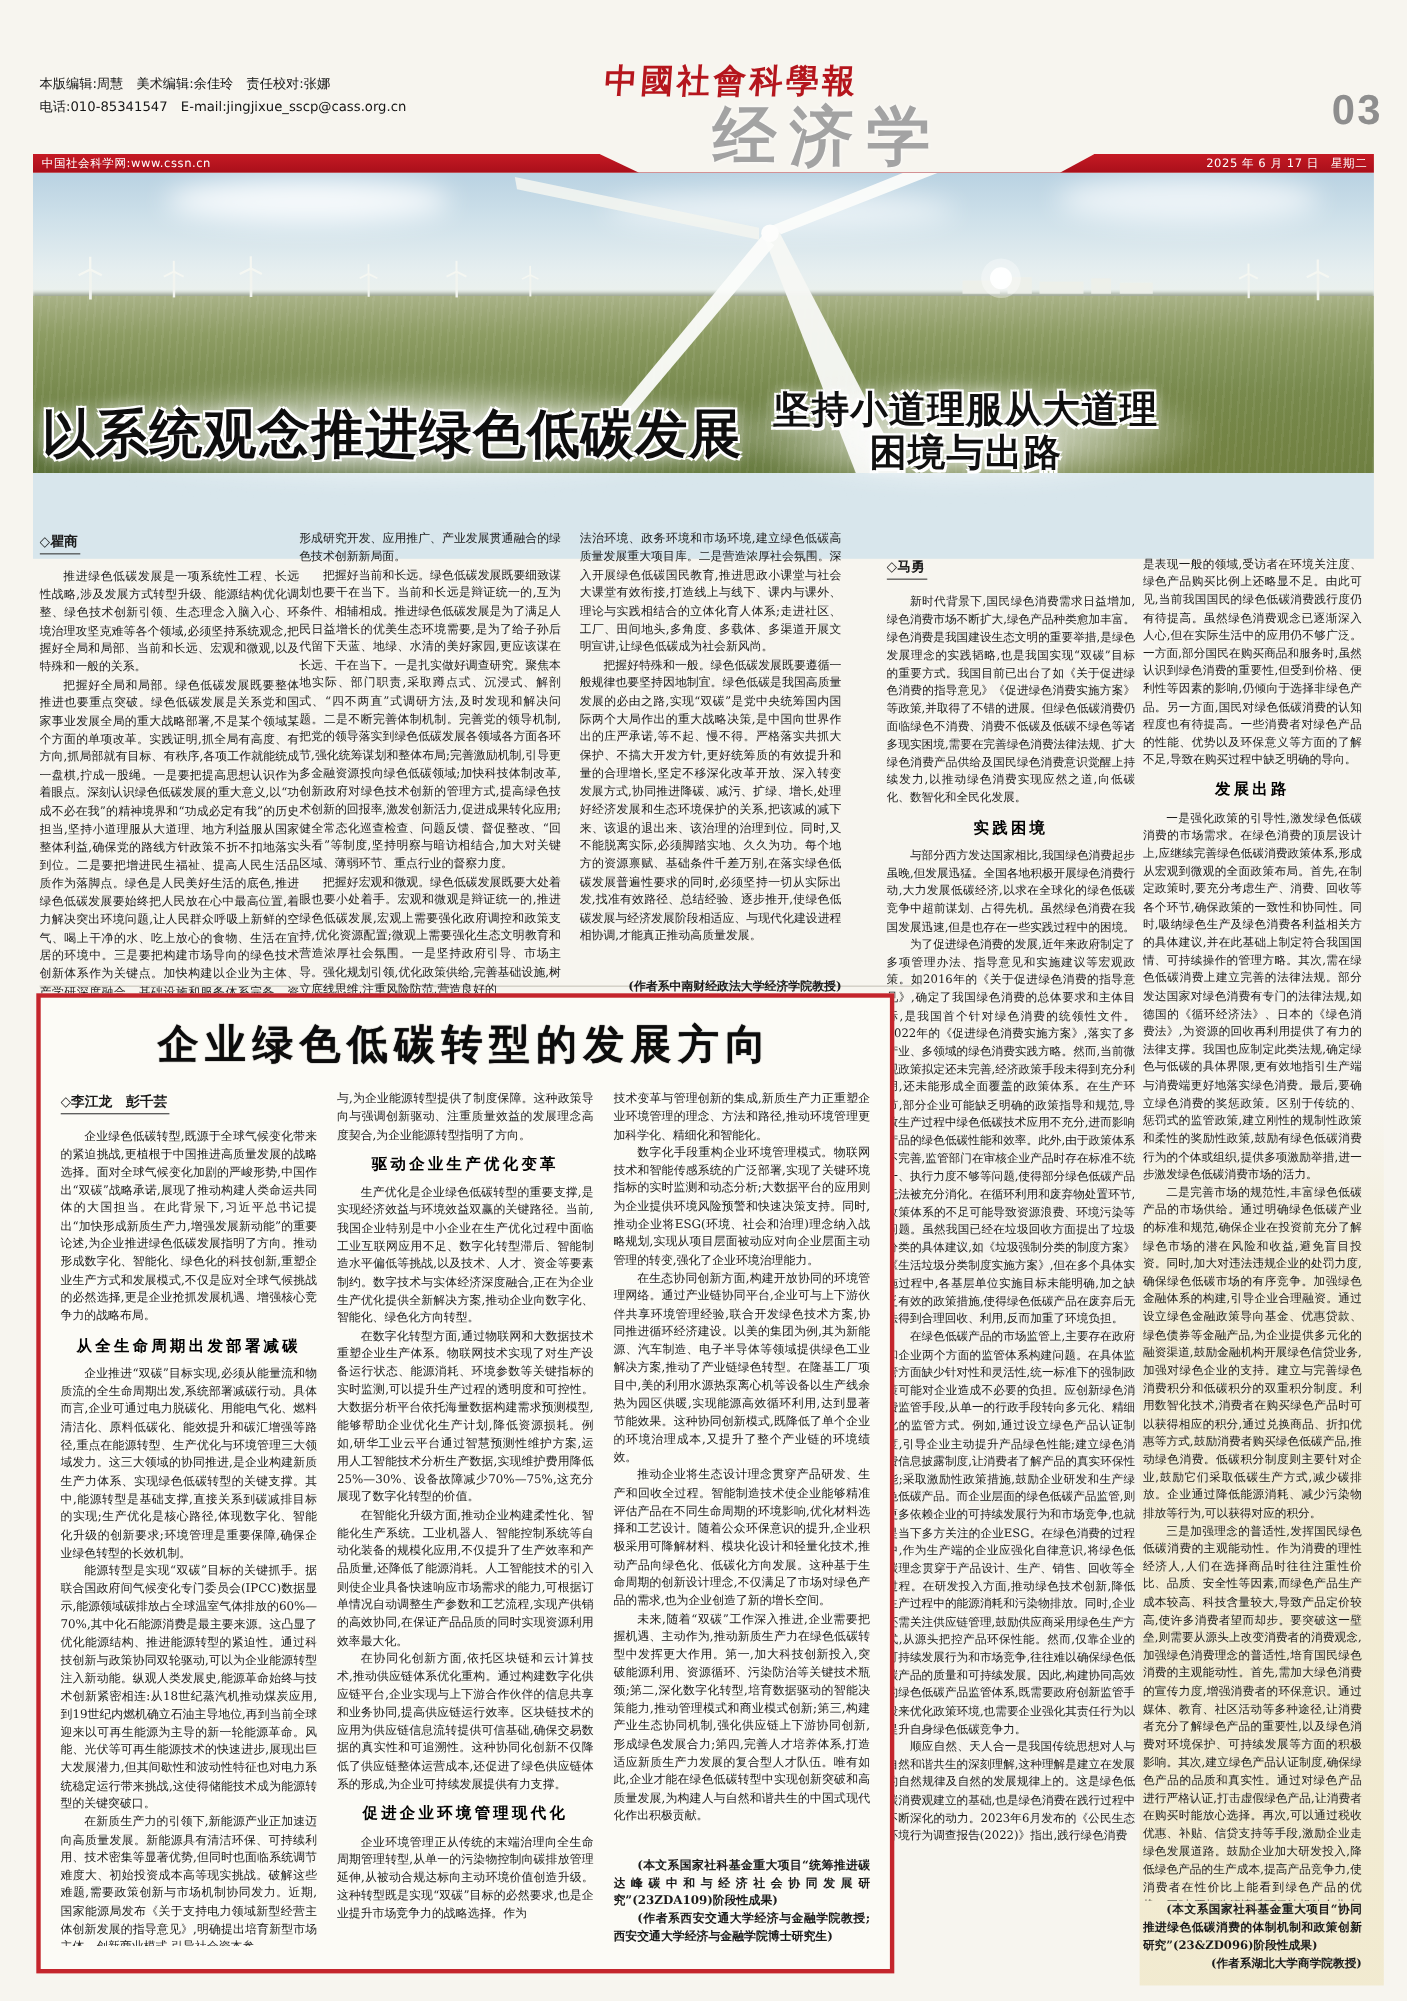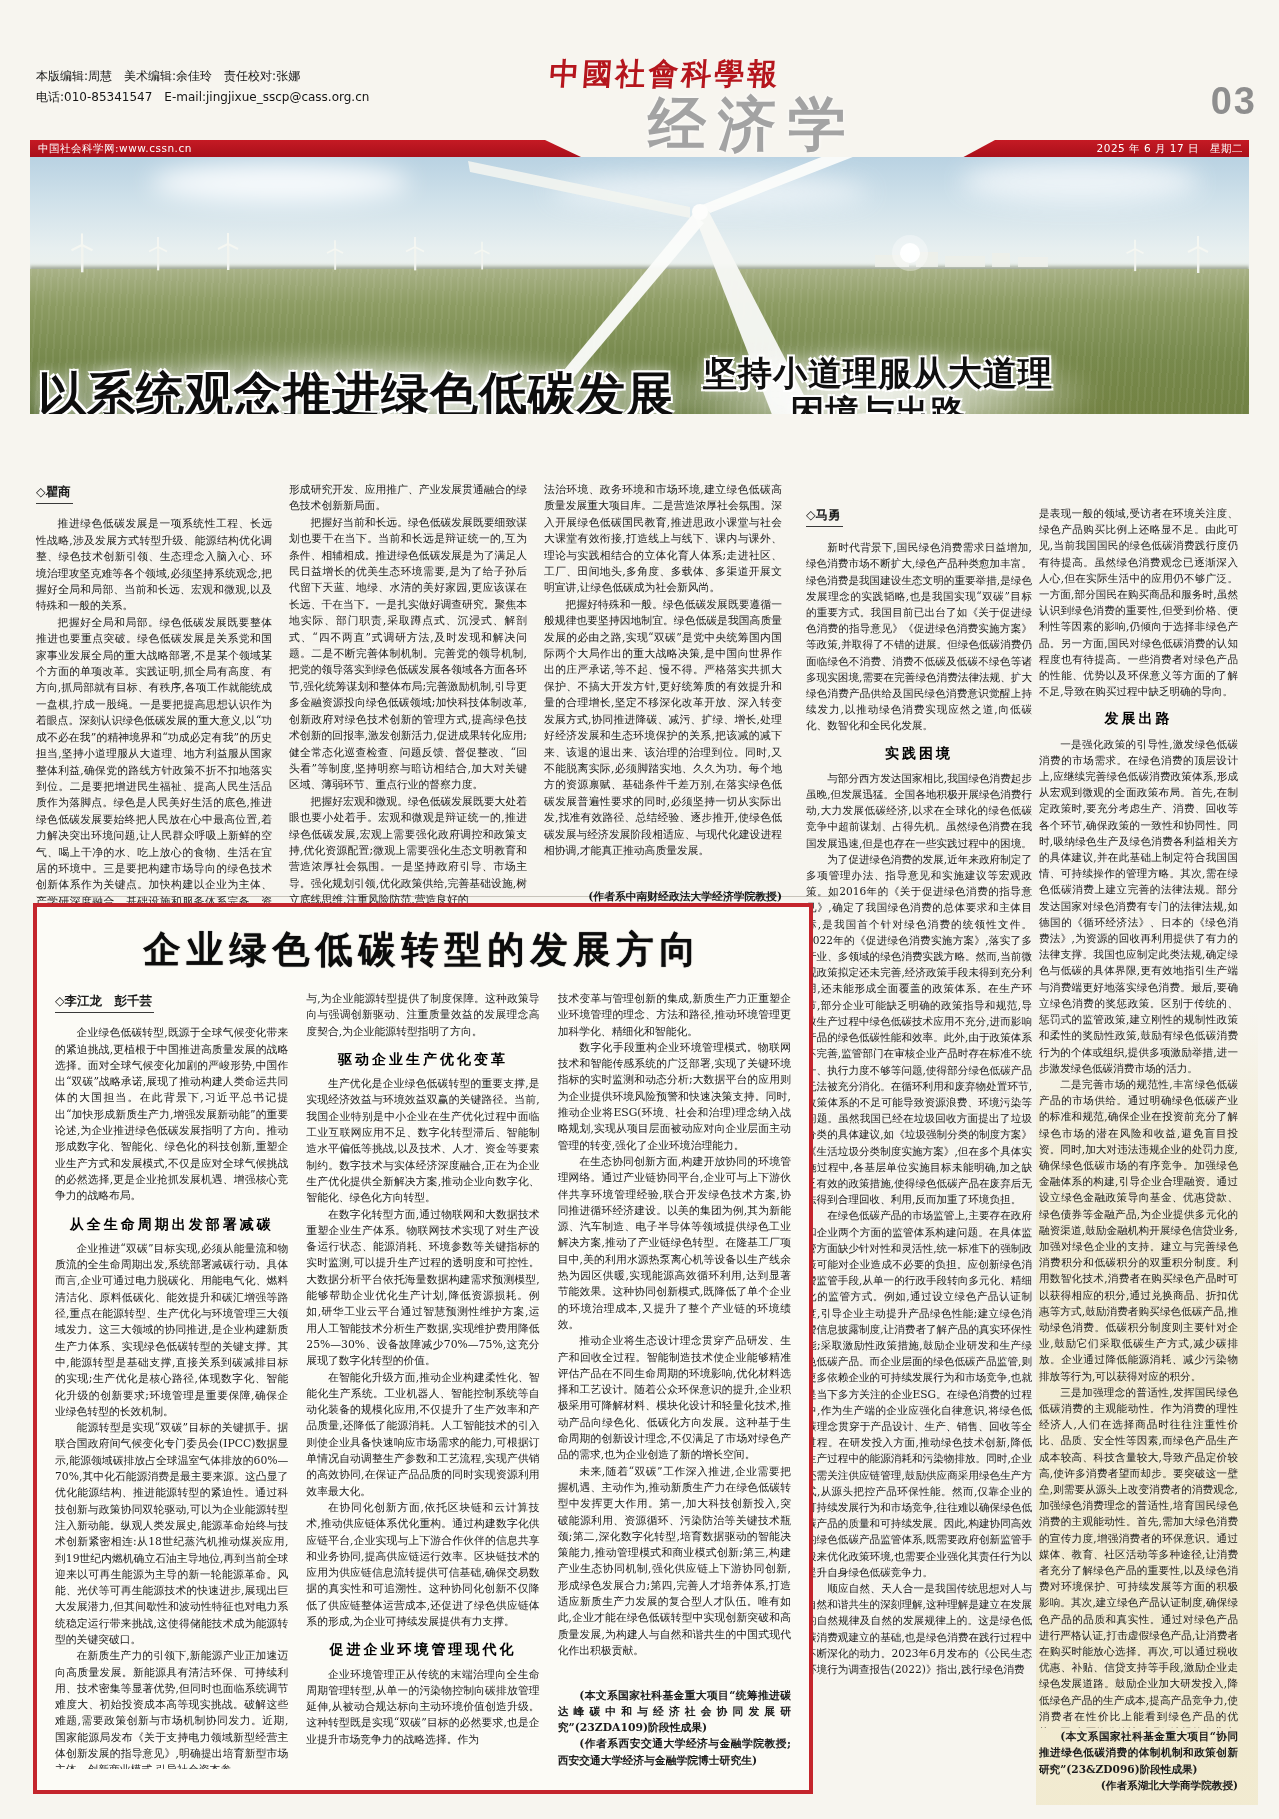--- a/index.html
+++ b/index.html
@@ -44,21 +44,21 @@
   }
   .red-bar .bar-left { left:8px; }
   .red-bar .bar-right { right:6px; }
   .bar-notch {
     position:absolute; left:545px; top:140px; width:450px; height:17px; z-index:5;
     background:#f7f5ef;
     clip-path:polygon(0% 0%, 100% 0%, 93% 100%, 8% 100%);
   }
   
   .photo {
-    position:absolute; left:30px; top:157px; width:1219px; height:257px;
+    position:absolute; left:30px; top:157px; width:1219px; height:351px;
     overflow:hidden; background:#d8e6ec;
   }
   .sky {
     position:absolute; left:0; top:0; width:100%; height:122px;
     background:linear-gradient(180deg,#b9d2e2 0%,#cfe1ea 35%,#e7eff0 75%,#eef2ec 100%);
   }
   .cloud { position:absolute; background:rgba(255,255,255,.85); border-radius:50%; filter:blur(12px); }
   .grass {
     position:absolute; left:0; top:112px; width:100%; height:161px;
     background:
@@ -106,21 +106,21 @@
     font-weight:bold; font-size:12.5px; display:table;
     padding:0 2px 3px 0; border-bottom:1.5px solid #3a3a3a; margin:2px 0 12px;
     font-family:"DejaVu Sans","Liberation Sans",sans-serif;
   }
   .b-subhead {
     font-weight:bold; text-align:center; font-size:14px; letter-spacing:3px;
     margin:11px 0 9px; font-family:"DejaVu Sans","Liberation Sans",sans-serif; color:#000;
   }
   
   .article-lead { left:36px; top:482px; width:746px; height:423px; font-size:10.8px; line-height:16.4px; }
-  .article-lead .col1 { width:236px; margin-right:17px; }
+  .article-lead .col1 { width:236px; }
   .article-lead .col2 { width:238px; margin-right:17px; }
   .article-lead .col3 { width:238px; }
   .rule-above-box { position:absolute; left:36px; top:896px; width:800px; height:1px; background:#c7c3ba; }
   
   .article-consumption { left:806px; top:505px; width:442px; height:1288px; font-size:10.6px; line-height:16.2px; }
   .article-consumption .col1 { width:226px; margin-right:7px; }
   .article-consumption .col2 { width:199px; }
   .tint {
     position:absolute; left:1036px; top:1010px; width:222px; height:795px; z-index:1;
     background:linear-gradient(180deg, rgba(238,227,184,0) 0%, rgba(238,227,184,.42) 18%, rgba(236,224,178,.5) 100%);

